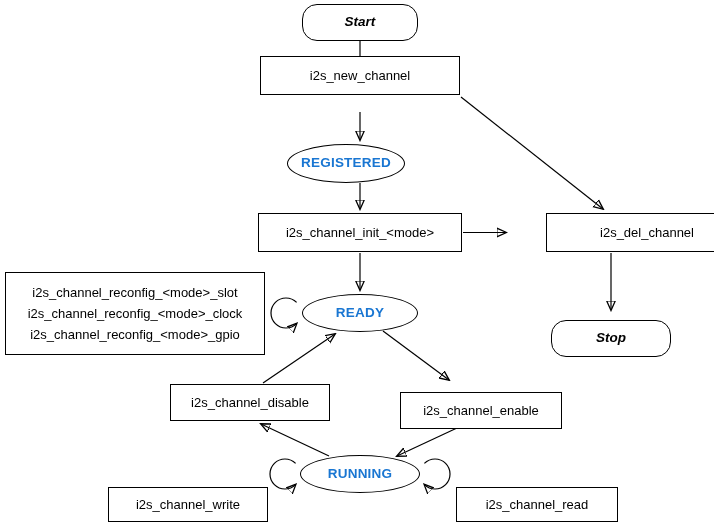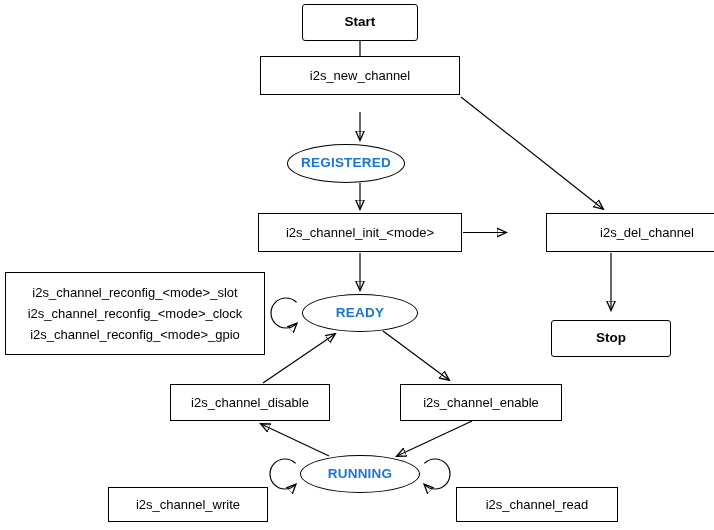--- a/index.html
+++ b/index.html
@@ -19,21 +19,21 @@
     display: flex;
     align-items: center;
     justify-content: center;
     text-align: center;
     background: #ffffff;
     border: 1px solid var(--node_border, #000000);
     font-size: 13px;
     color: #000000;
     line-height: 1.2;
   }
-  .terminal { border-radius: 3px; font-weight: bold; font-size: 13.5px; }
+  .terminal { border-radius: 15px; font-weight: bold; font-size: 13.5px; font-style: italic; }
   .state {
     border-radius: 50%;
     font-weight: bold;
     font-size: 13.5px;
     letter-spacing: 0.2px;
     color: var(--state_text, #1976d2);
   }
   .multi { flex-direction: column; justify-content: center; }
   .multi div { line-height: 1.62; white-space: nowrap; }
 </style>
@@ -81,21 +81,21 @@
   <div class="node multi" style="left:5px; top:272px; width:260px; height:83px;">
     <div>i2s_channel_reconfig_&lt;mode&gt;_slot</div>
     <div>i2s_channel_reconfig_&lt;mode&gt;_clock</div>
     <div>i2s_channel_reconfig_&lt;mode&gt;_gpio</div>
   </div>
 
   <div class="node state" style="left:302px; top:294px; width:116px; height:38px;">READY</div>
 
   <div class="node" style="left:170px; top:384px; width:160px; height:37px;">i2s_channel_disable</div>
 
-  <div class="node" style="left:400px; top:384px; width:162px; height:37px;">i2s_channel_enable</div>
+  <div class="node" style="left:400px; top:392px; width:162px; height:37px;">i2s_channel_enable</div>
 
   <div class="node state" style="left:300px; top:455px; width:120px; height:38px;">RUNNING</div>
 
   <div class="node" style="left:108px; top:487px; width:160px; height:35px;">i2s_channel_write</div>
 
   <div class="node" style="left:456px; top:487px; width:162px; height:35px;">i2s_channel_read</div>
 
 </div>
 
 </body></html>

